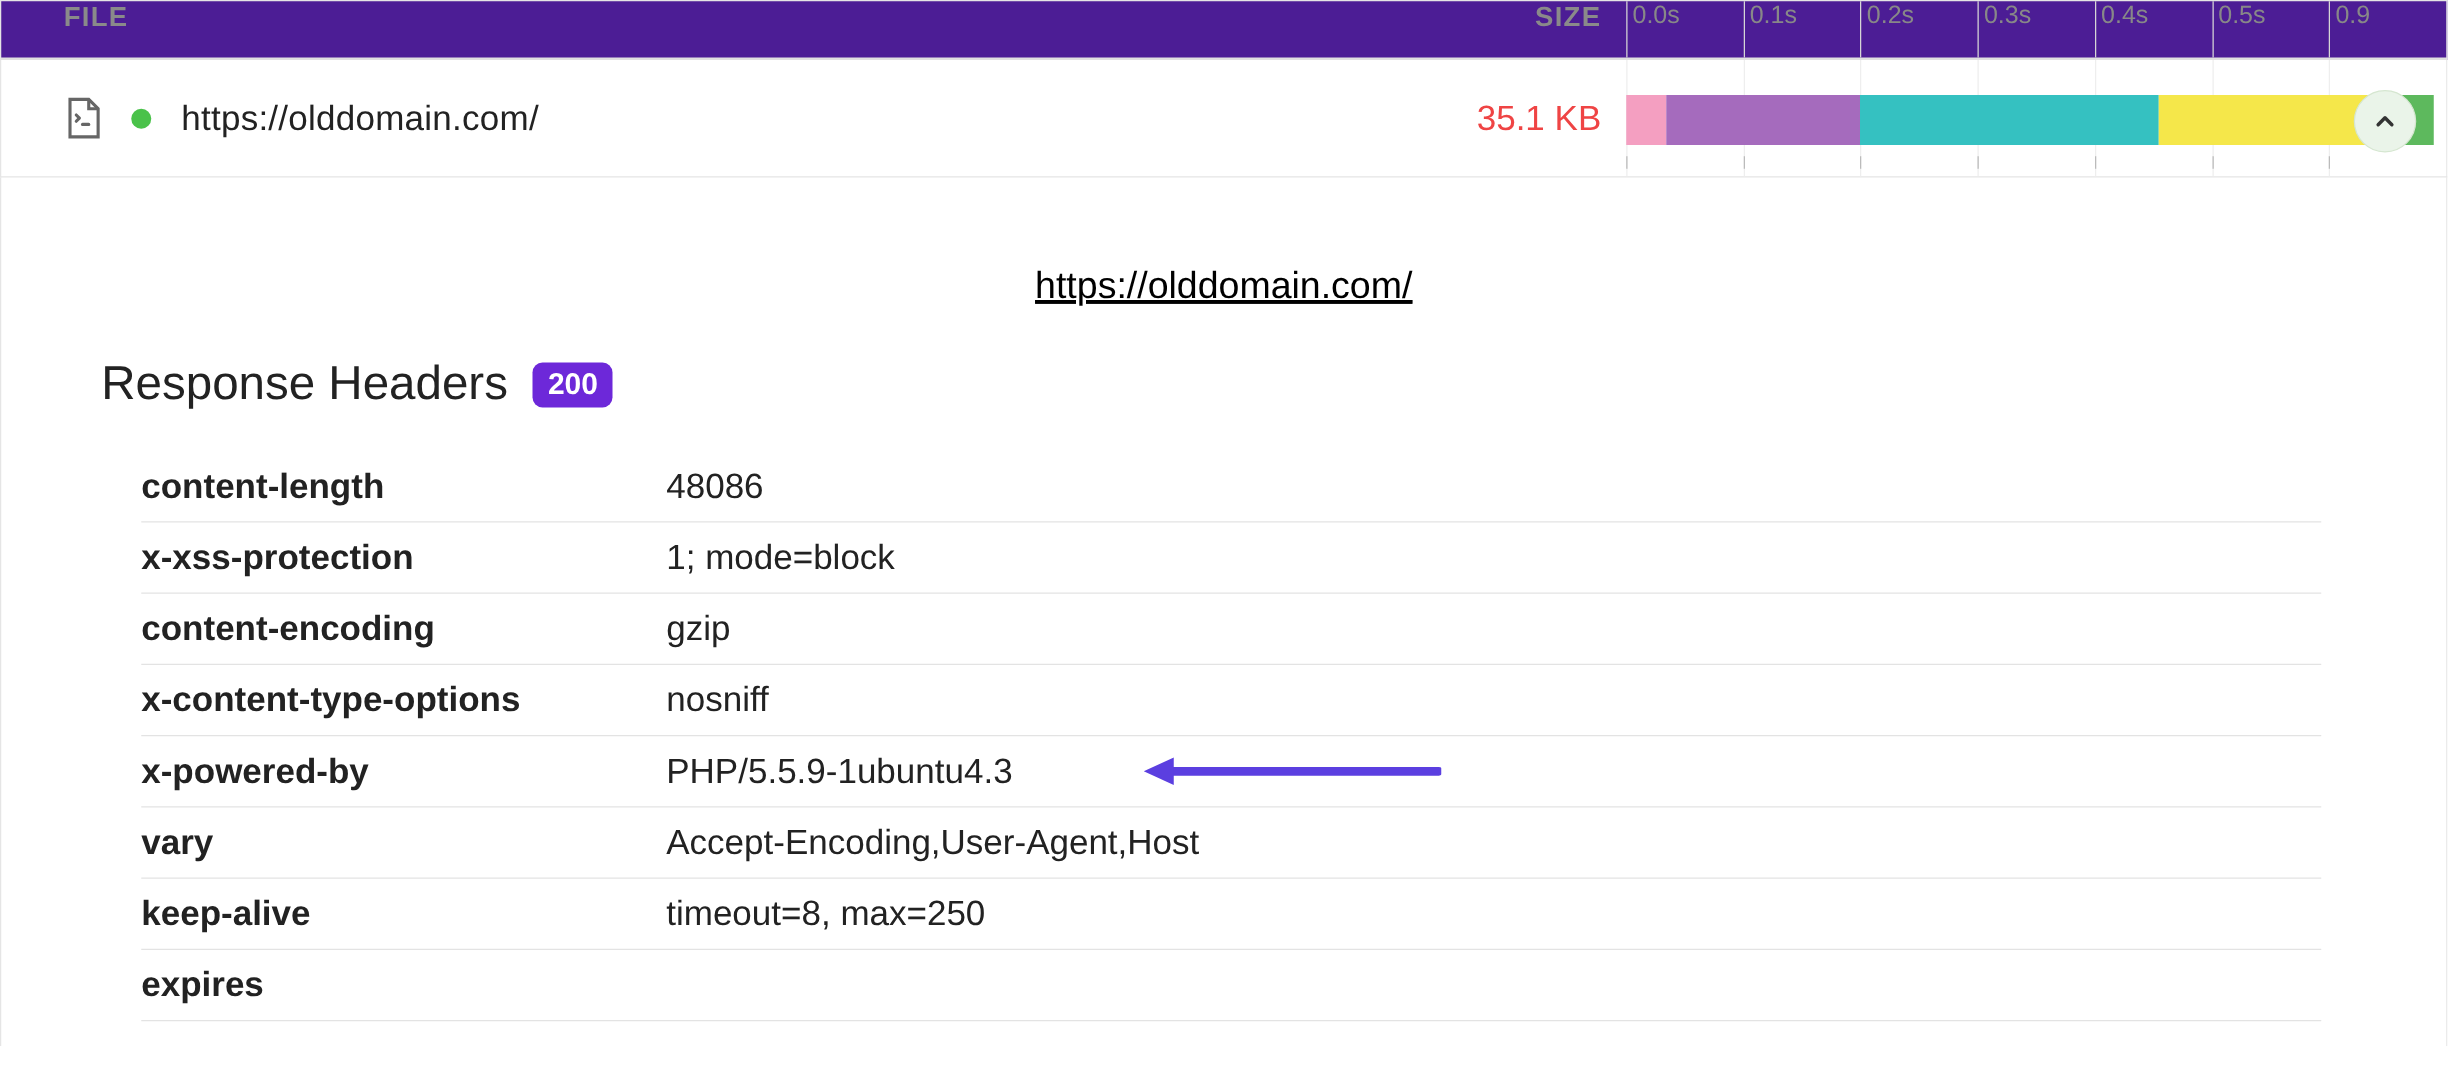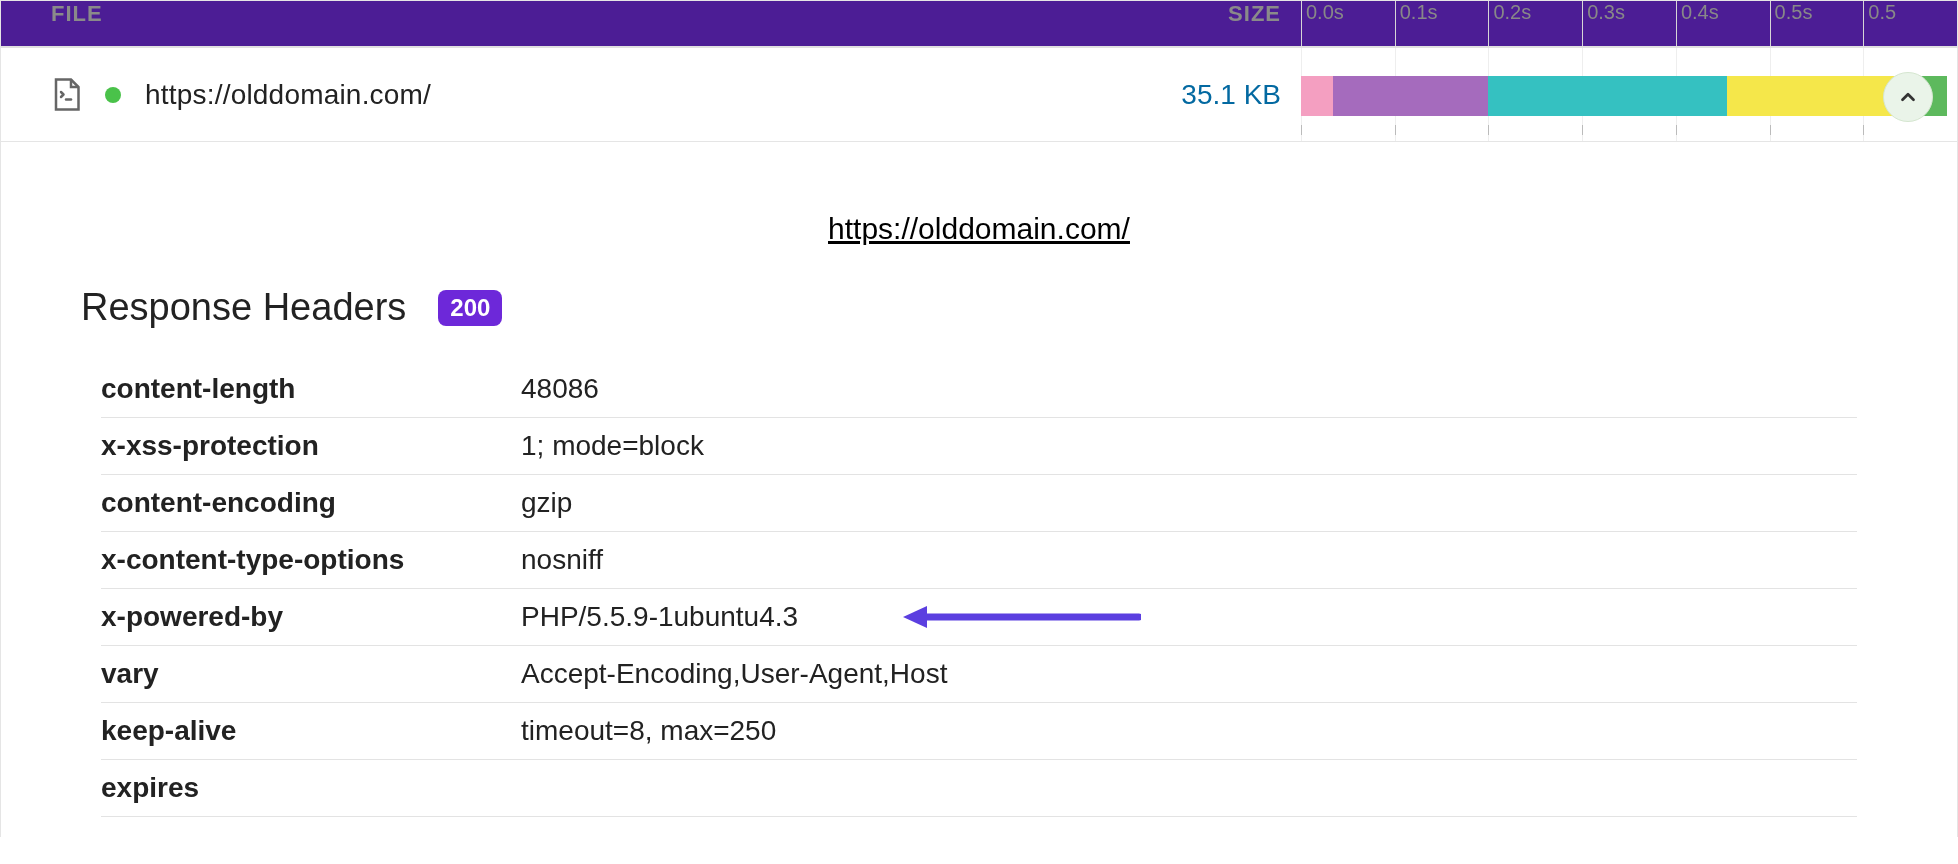--- a/index.html
+++ b/index.html
@@ -56,21 +56,21 @@
     .file-icon {
       width: 30px; height: 36px;
       display: inline-flex; align-items: center; justify-content: center;
     }
     .status-dot {
       width: 16px; height: 16px; border-radius: 50%;
       background: #4ac24a;
       display: inline-block;
     }
     .url-text { letter-spacing: 0.2px; }
-    .size-text { font-size: 28px; color: #0369a1; }
+    .size-text { font-size: 28px; color: #ef4444; }
     .timeline-bar {
       position: absolute;
       top: 28px; left: 0; right: 10px; height: 40px;
       display: flex;
     }
     .seg { height: 100%; }
     .seg-pink   { background: #f49fc1; }
     .seg-purple { background: #a56bbd; }
     .seg-teal   { background: #35c1c1; }
     .seg-yellow { background: #f5e74a; }
@@ -111,40 +111,40 @@
     }
     .detail-url {
       text-align: center;
       font-size: 30px;
       text-decoration: underline;
       margin-bottom: 40px;
     }
     .section-header {
       display: flex;
       align-items: center;
-      gap: 32px;
+      gap: 20px;
       font-size: 38px;
       font-weight: 400;
       margin-bottom: 32px;
       color: #222;
     }
     .status-badge {
       display: inline-flex;
       align-items: center;
       justify-content: center;
       background: #6d28d9;
       color: #fff;
       font-size: 24px;
       font-weight: 700;
       padding: 4px 12px;
       border-radius: 8px;
       height: 36px;
     }
     .headers-table {
-      margin-left: 20px;
+      margin-left: 32px;
       margin-right: 20px;
     }
     .header-row {
       display: flex;
       align-items: center;
       border-bottom: 1px solid #e3e3e3;
       padding: 12px 0;
       font-size: 28px;
       position: relative;
     }
@@ -173,21 +173,21 @@
   <div class="col-file">FILE</div>
   <div class="col-size">SIZE</div>
   <div class="col-timeline">
     <div class="time-ticks" id="time-ticks">
         <div class="tick">0.0s</div>
         <div class="tick">0.1s</div>
         <div class="tick">0.2s</div>
         <div class="tick">0.3s</div>
         <div class="tick">0.4s</div>
         <div class="tick">0.5s</div>
-        <div class="tick">0.5</div>
+        <div class="tick">0.9</div>
       </div>
   </div>
 </div>
 
 <div class="row">
   <div class="col-file">
     <span class="file-icon">
       <svg viewBox="0 0 24 28" fill="none" stroke="#666" stroke-width="2">
         <path d="M4 2 H16 L22 8 V26 H4 Z"></path>
         <path d="M16 2 V8 H22"></path>

